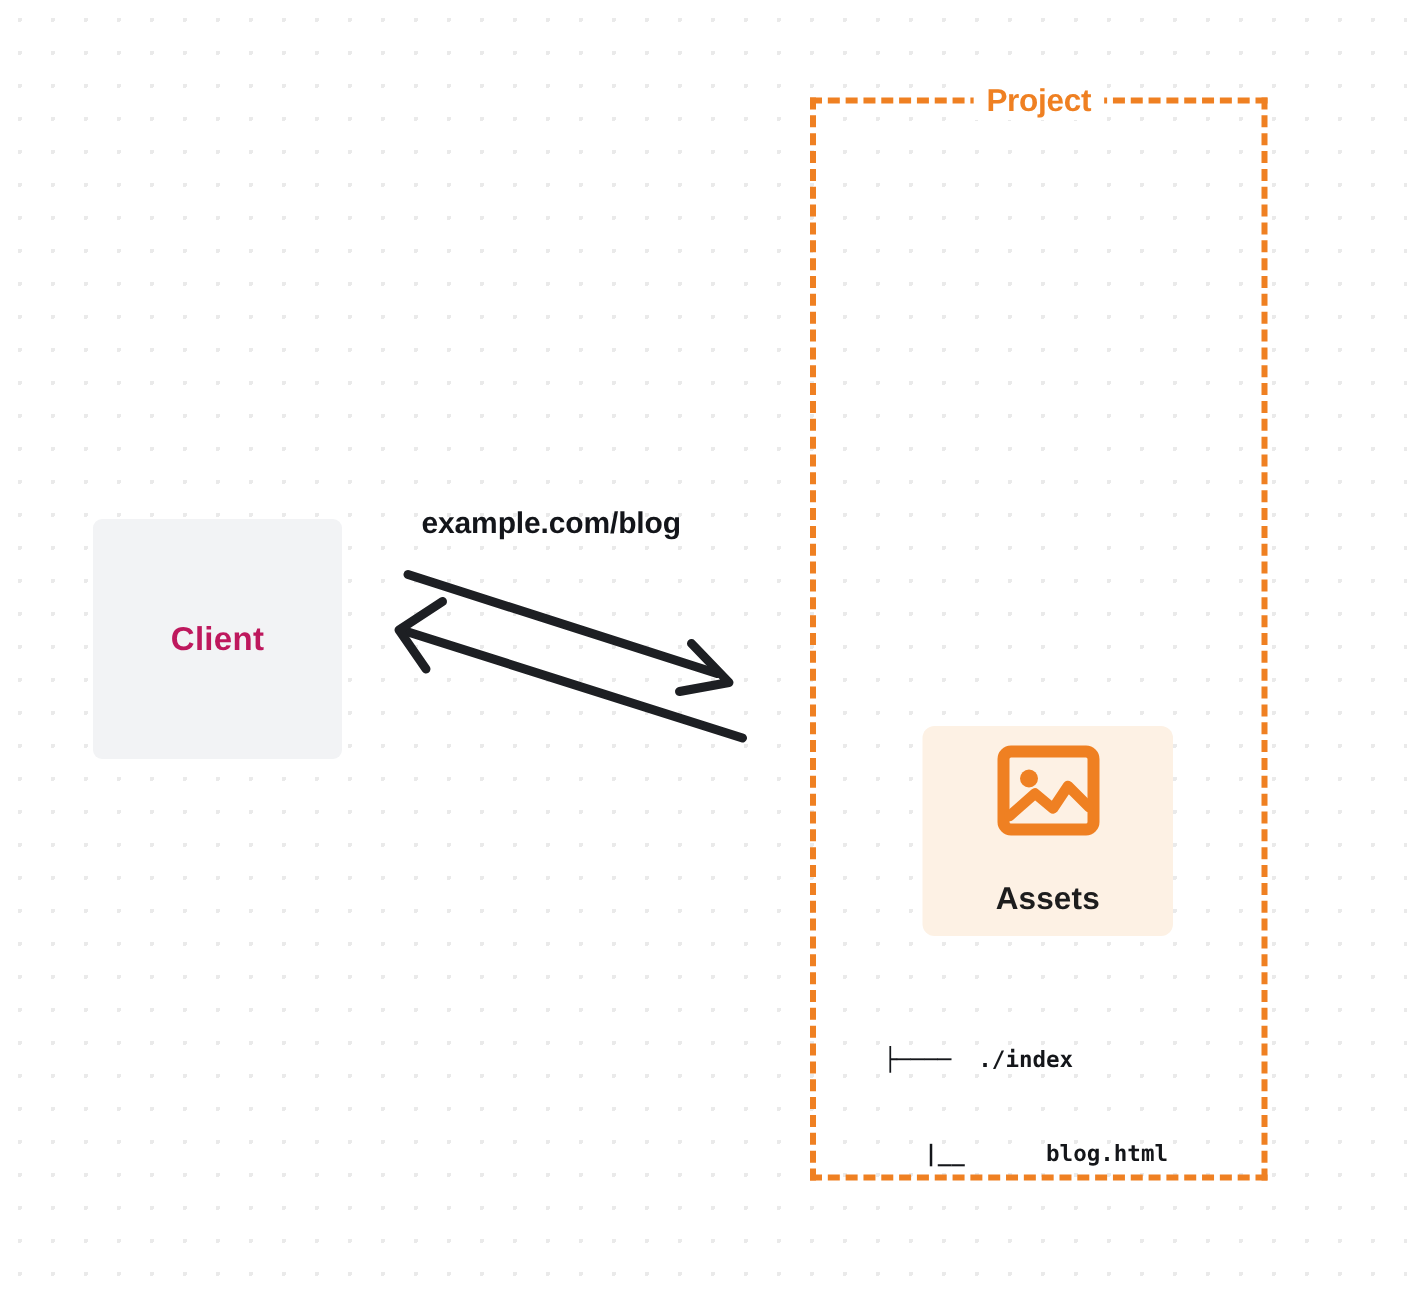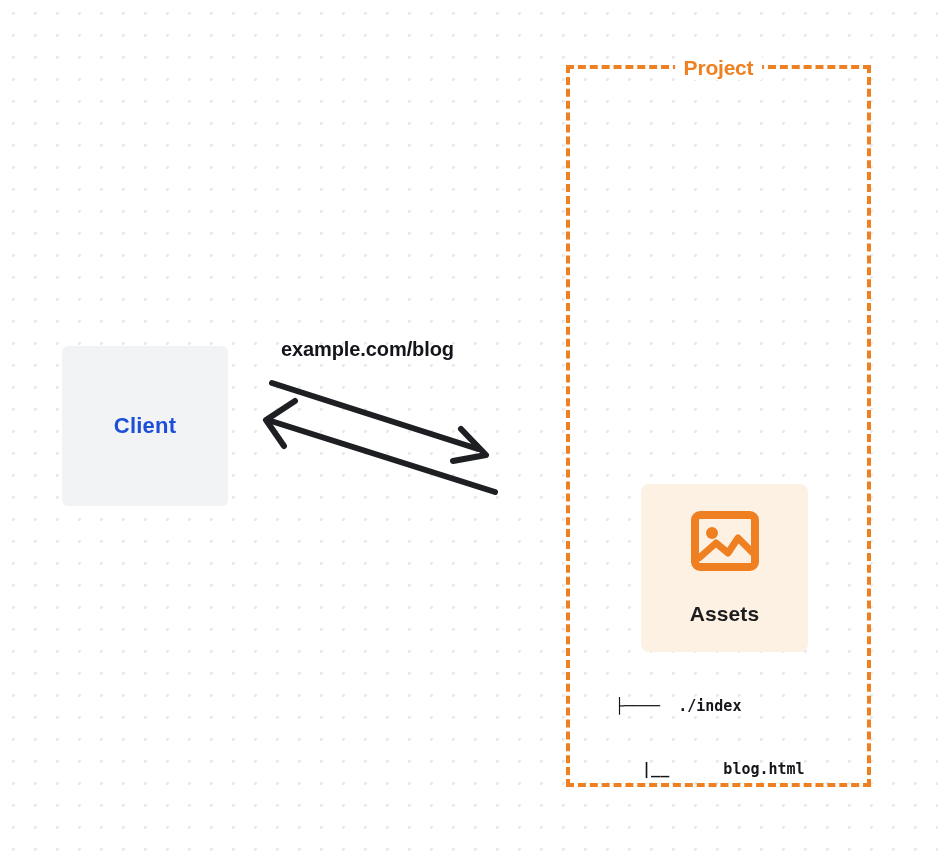--- a/index.html
+++ b/index.html
@@ -31,21 +31,21 @@
     height: 160px;
     background: #f2f3f5;
     border-radius: 6px;
     display: flex;
     align-items: center;
     justify-content: center;
   }
   .client-label {
     font-size: 22px;
     font-weight: bold;
-    color: #1d4ed8;
+    color: #be185d;
     letter-spacing: 0.2px;
   }
 
   
   .url-label {
     position: absolute;
     left: 281px;
     top: 338px;
     font-size: 20px;
     font-weight: bold;
@@ -59,21 +59,21 @@
     position: absolute;
     left: 250px;
     top: 360px;
     width: 270px;
     height: 155px;
   }
 
   
   .project-box {
     position: absolute;
-    left: 566px;
+    left: 540px;
     top: 65px;
     width: 305px;
     height: 722px;
     border: 4px dashed #ef8022;
     box-sizing: border-box;
   }
   .project-title {
     position: absolute;
     left: 50%;
     top: -1px;
@@ -99,21 +99,21 @@
   }
   .card-worker {
     left: 73px;
     top: 65px;
     height: 168px;
     justify-content: center;
   }
   .card-assets {
     left: 71px;
     top: 415px;
-    height: 168px;
+    height: 140px;
     justify-content: center;
     gap: 16px;
   }
   .card-icon {
     display: block;
     margin-bottom: 14px;
   }
   .card-label {
     font-size: 21px;
     font-weight: bold;

